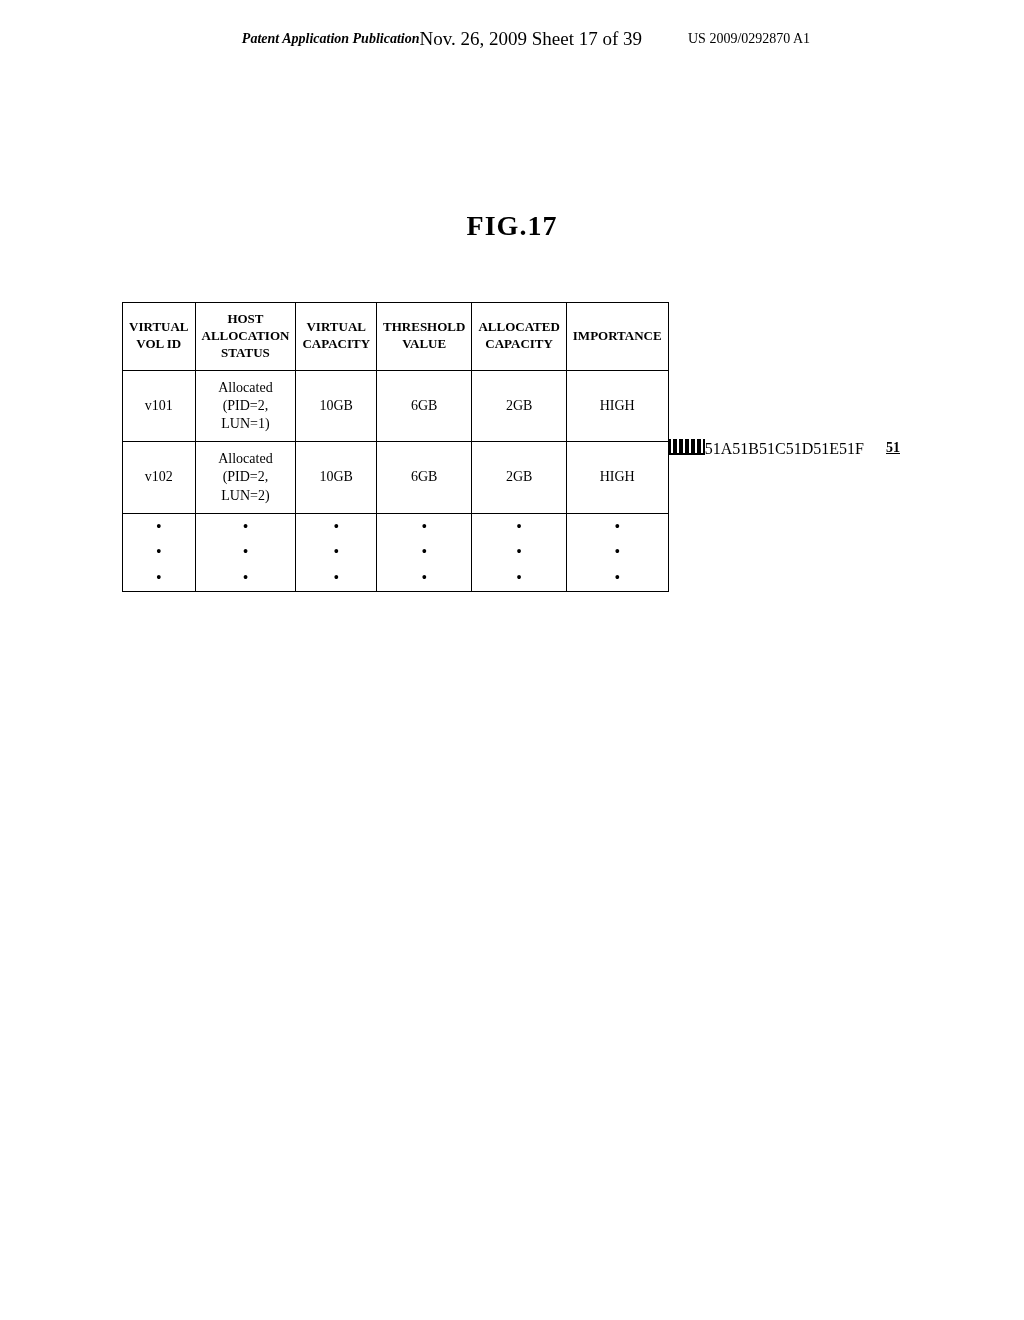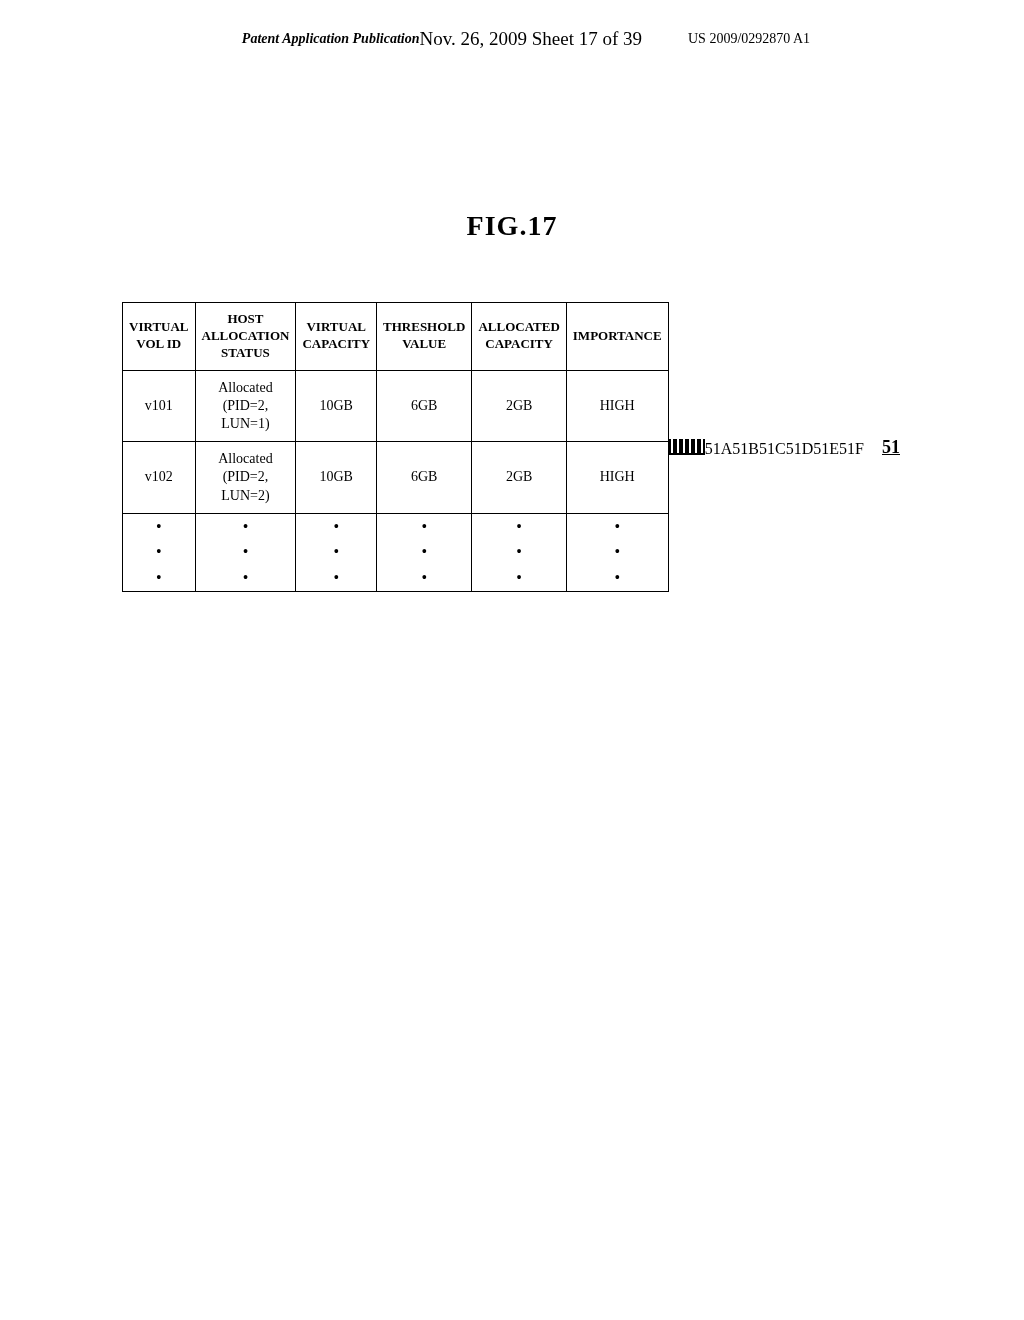--- a/index.html
+++ b/index.html
@@ -118,21 +118,21 @@
     .label-cell {
       flex: 1;
       text-align: center;
       font-size: 16px;
     }
 
     .fig-ref {
       text-align: right;
       width: 100%;
       margin-top: 2px;
-      font-size: 18px;
+      font-size: 14px;
       font-weight: bold;
       text-decoration: underline;
       padding-right: 2px;
     }
   </style>
 </head>
 <body>
 
 <div class="page-header">
   <span class="header-left">Patent Application Publication</span>

